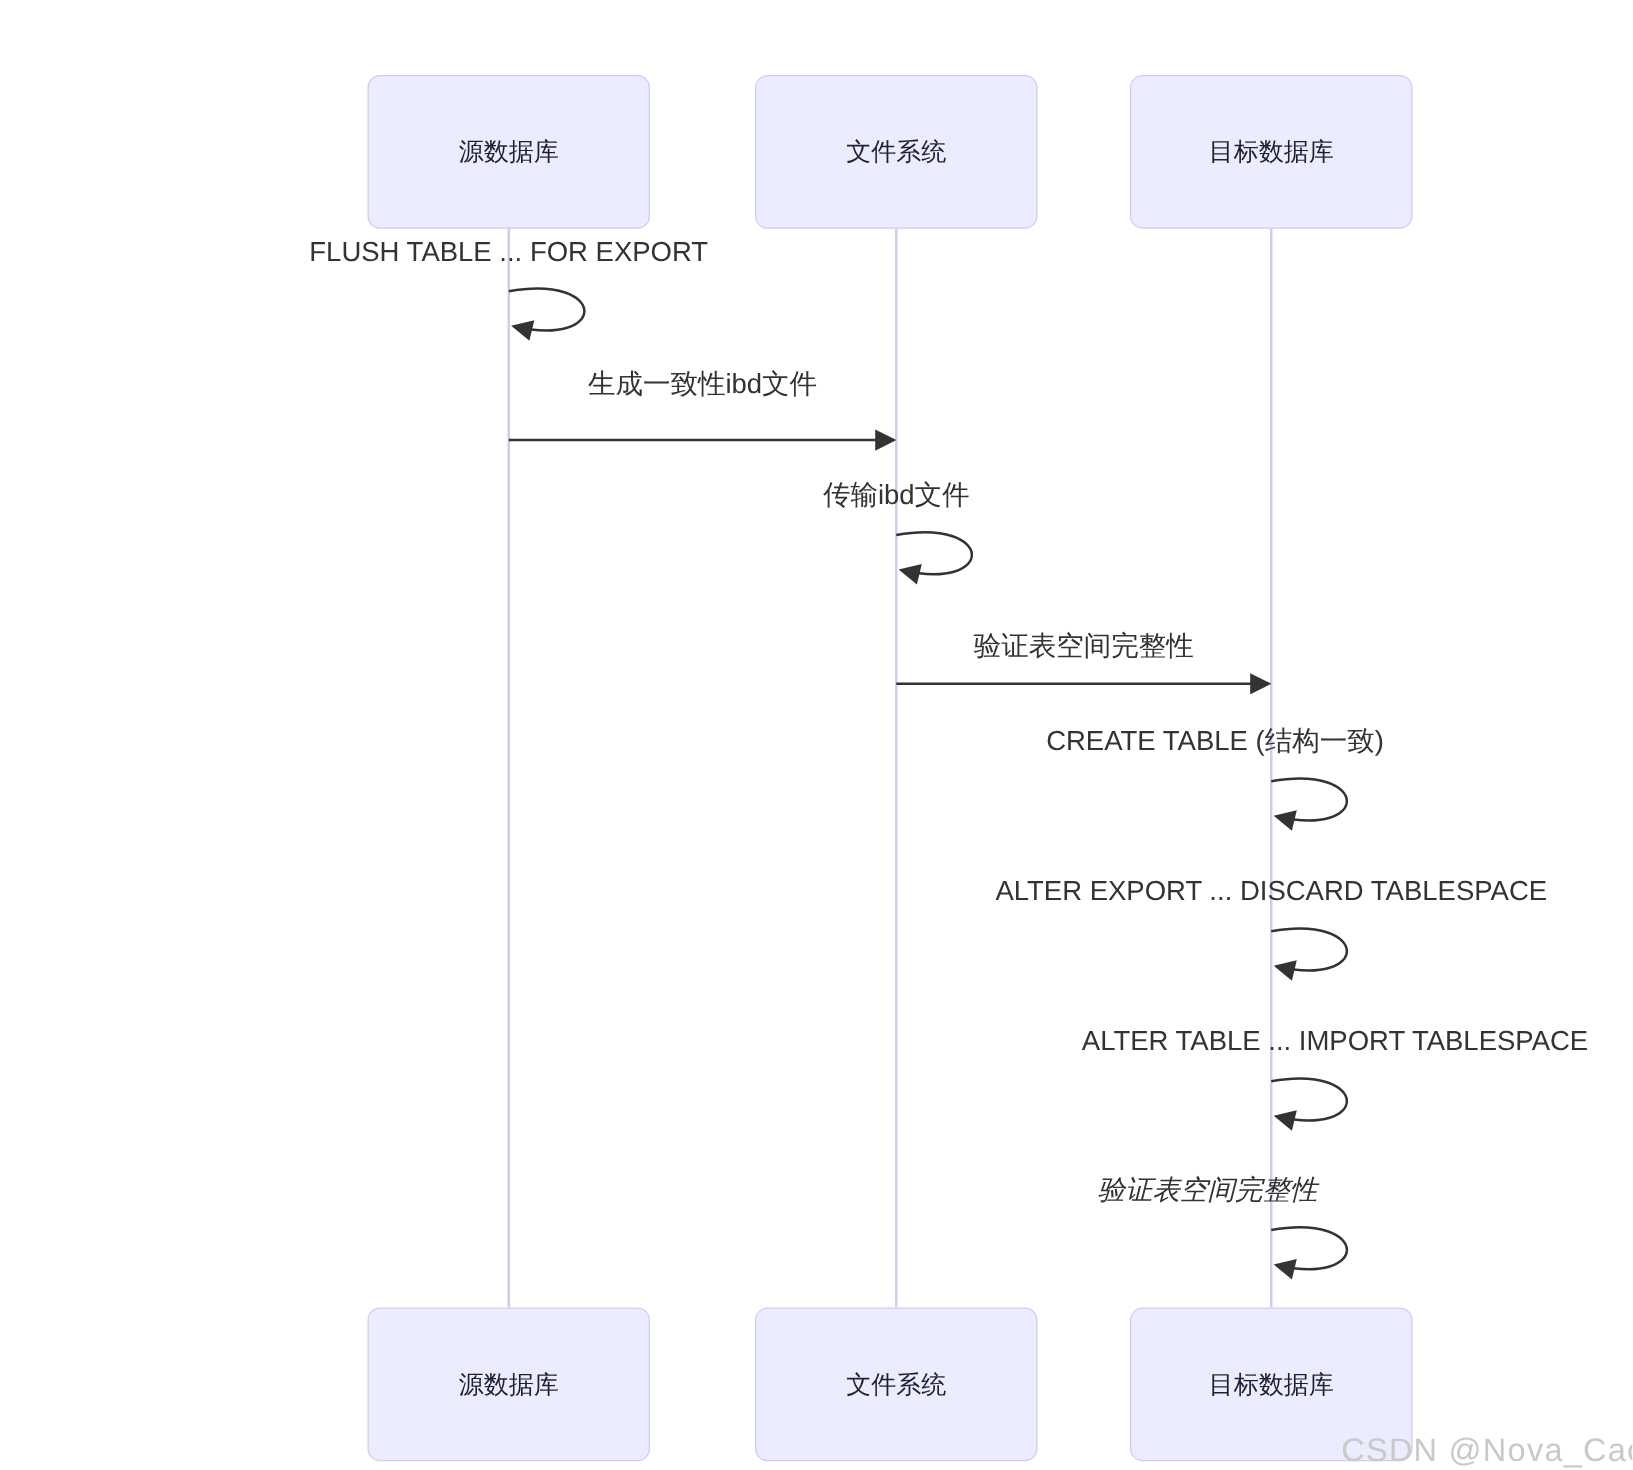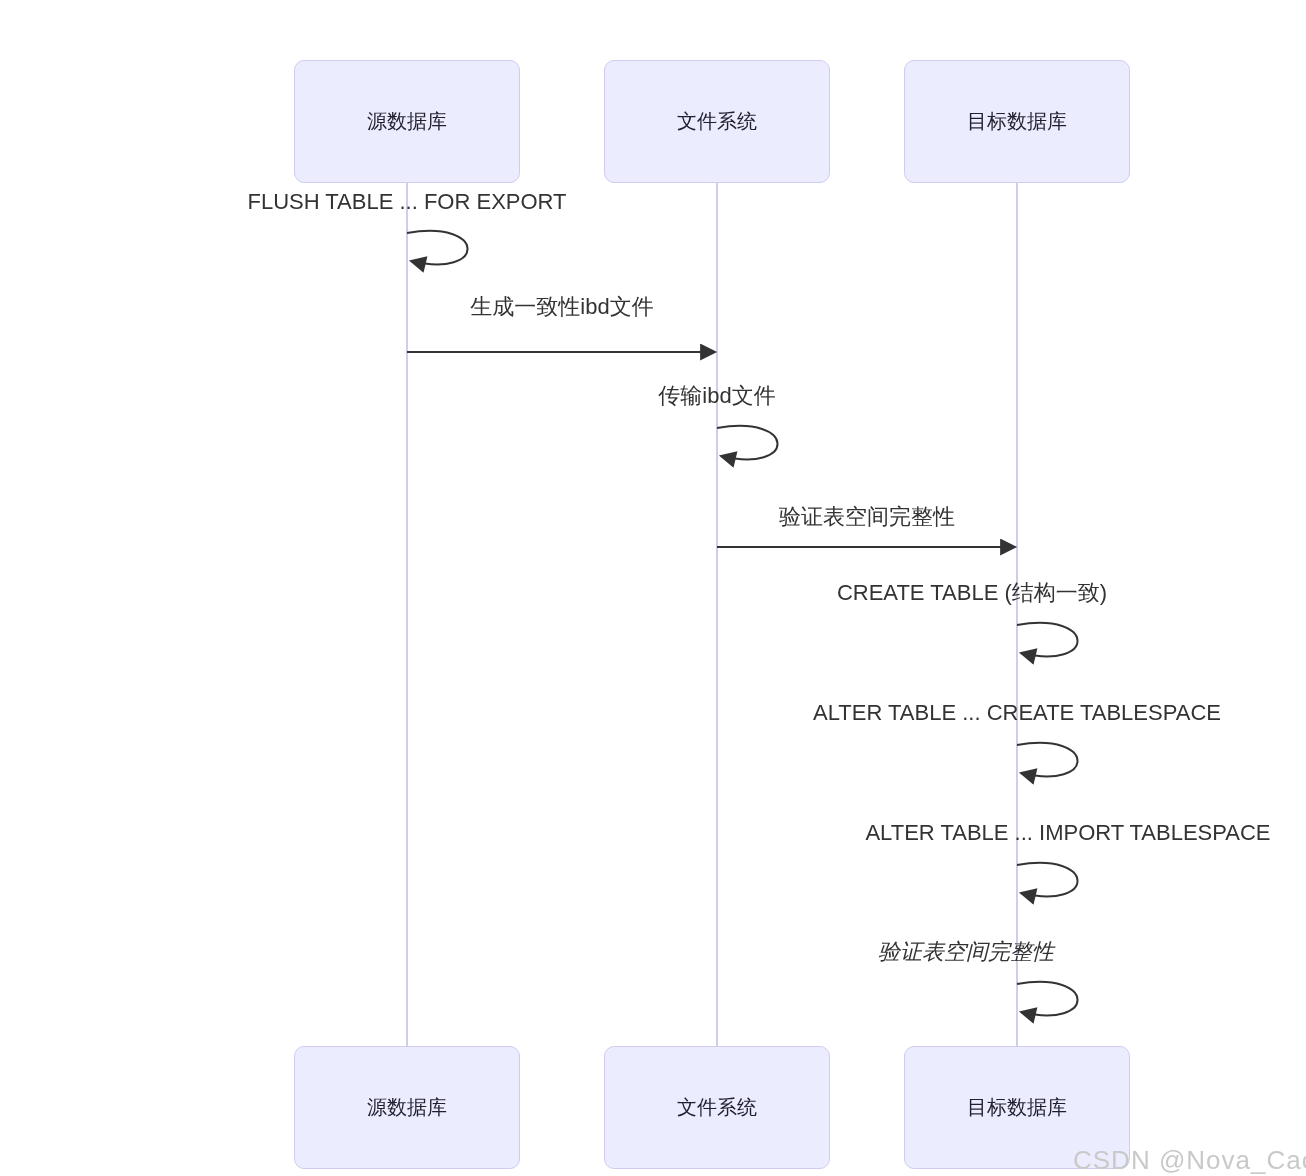--- a/index.html
+++ b/index.html
@@ -99,19 +99,19 @@
   </div>
   <div class="actor" style="left:904px; top:1046px;">
     <span>目标数据库</span>
   </div>
 
   <div class="msg" style="left:407px; top:189px;">FLUSH TABLE ... FOR EXPORT</div>
   <div class="msg" style="left:562px; top:294px;">生成一致性ibd文件</div>
   <div class="msg" style="left:717px; top:383px;">传输ibd文件</div>
   <div class="msg" style="left:867px; top:504px;">验证表空间完整性</div>
   <div class="msg" style="left:972px; top:580px;">CREATE TABLE (结构一致)</div>
-  <div class="msg" style="left:1017px; top:700px;">ALTER TABLE ... CREATE TABLESPACE</div>
+  <div class="msg" style="left:1017px; top:700px;">ALTER EXPORT ... DISCARD TABLESPACE</div>
   <div class="msg" style="left:1068px; top:820px;">ALTER TABLE ... IMPORT TABLESPACE</div>
   <div class="msg" style="left:966px; top:939px;font-style:italic;">验证表空间完整性</div>
 
   <div class="watermark">CSDN @Nova_CaoFc</div>
 
 </div>
 
 </body></html>

